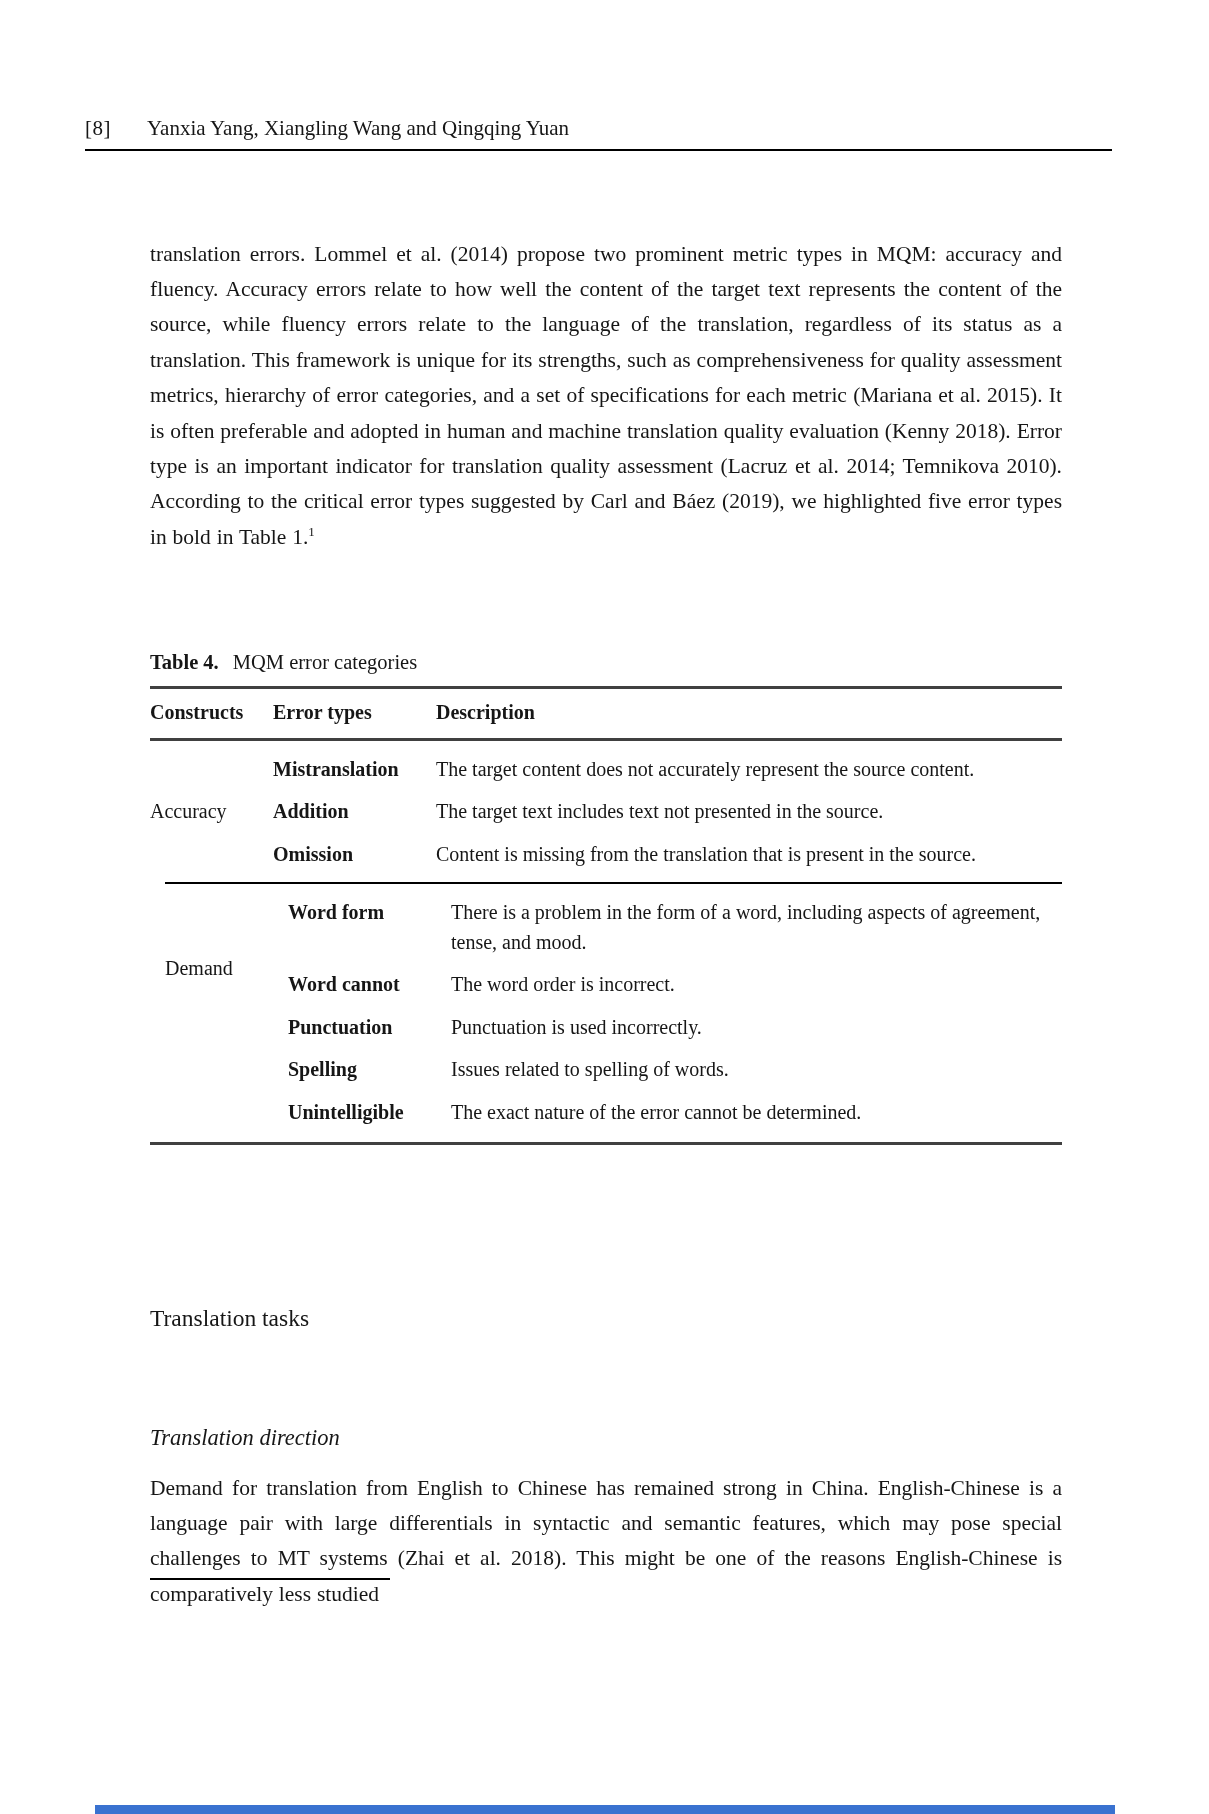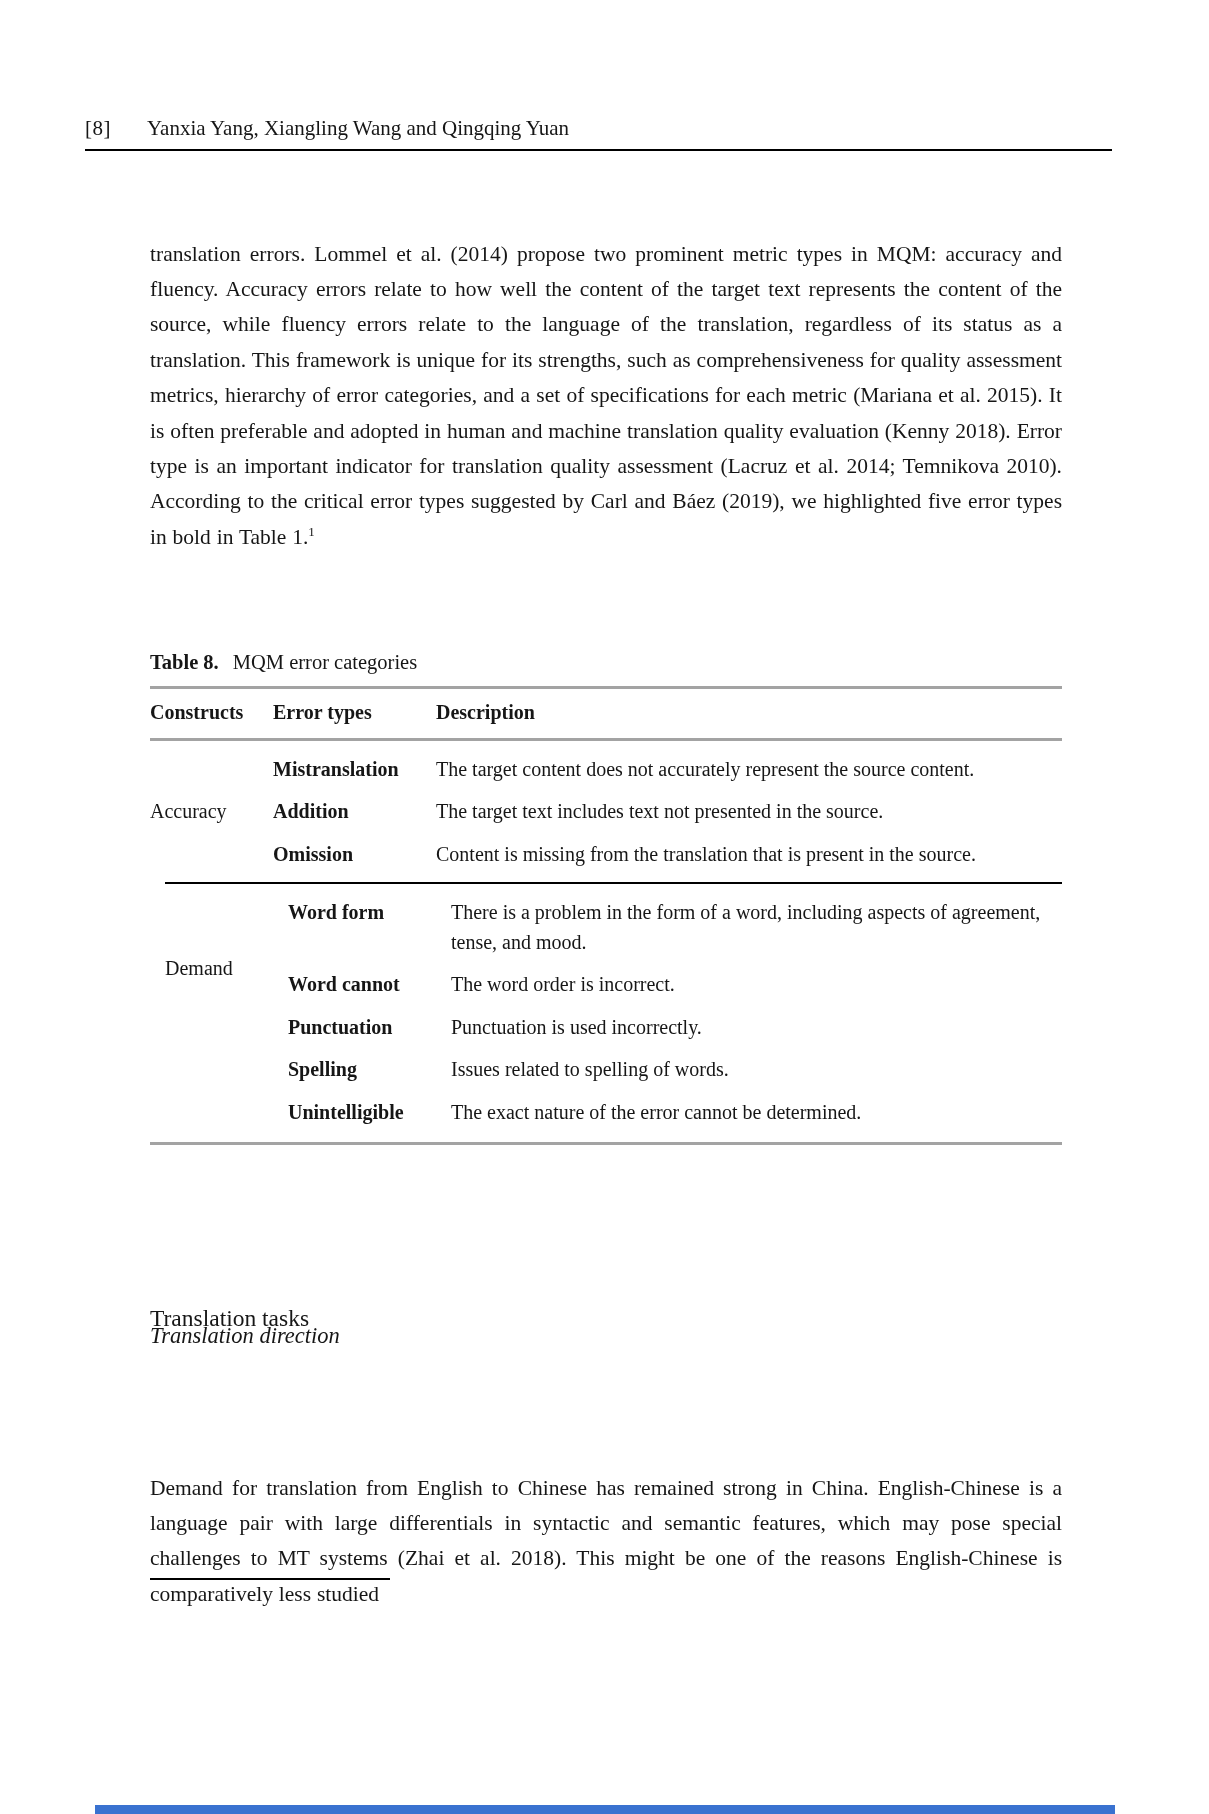--- a/index.html
+++ b/index.html
@@ -35,42 +35,42 @@
   }
   .para sup { font-size: 13px; line-height: 0; }
 
   #para1 { top: 215px; }
 
   
   #table-caption { top: 648px; font-size: 20.5px; line-height: 28px; }
   #table-caption .cap-label { font-weight: bold; margin-right: 14px; }
 
   #mqm-table { top: 686px; }
-  .tbl-rule-heavy { border-top: 3px solid #a3a3a3; font-family: Liberation Serif, serif; }
+  .tbl-rule-heavy { border-top: 3px solid #404040; font-family: Liberation Serif, serif; }
   .tbl-rule-mid   { border-top: 2.5px solid #000; }
   .tbl-grid-row {
     display: grid;
     grid-template-columns: 123px 163px 1fr;
     column-gap: 0;
     font-size: 20px;
     line-height: 29.5px;
   }
   .tbl-header-row { padding: 9px 0 10px 0; font-weight: bold; }
   .tbl-row { padding: 7px 0 6px 0; }
   .cell-type { font-weight: bold; padding-right: 10px; }
   .cell-desc { max-width: 610px; }
   .cell-construct { }
   .construct-fluency { position: relative; top: -16px; }
   .tbl-section-rule { margin-top: 7px; padding-top: 0; margin-left: 15px; }
   .tbl-bottom { margin-top: 9px; }
   .tbl-body-top-pad { padding-top: 7px; }
 
   
   #section-heading { top: 1303px; font-size: 23.5px; line-height: 30px; }
-  #subsection-heading { top: 1321px; font-size: 22.5px; font-style: italic; line-height: 29px; }
+  #subsection-heading { top: 1423px; font-size: 22.5px; font-style: italic; line-height: 29px; }
   #para2 { top: 1449px; }
 
   
   #footnote-rule {
     position: absolute; top: 1578px; left: 150px;
     width: 240px; border-top: 2px solid #000;
   }
   #footnote { top: 1602px; font-size: 19.5px; line-height: 31px; text-align: justify; }
   #footnote .fn-marker { font-weight: bold; margin-right: 12px; }
 
@@ -87,21 +87,21 @@
 <div class="page">
 
   <div class="running-head">
     <span class="page-number">[8]</span>
     <span class="authors">Yanxia Yang, Xiangling Wang and Qingqing Yuan</span>
   </div>
 
   <p class="body-col para" id="para1" style="position: absolute;"><span>translation errors. Lommel et al. (2014) propose two prominent metric types in MQM: accuracy and fluency. Accuracy errors relate to how well the content of the target text represents the content of the source, while fluency errors relate to the language of the translation, regardless of its status as a translation. This framework is unique for its strengths, such as comprehensiveness for quality assessment metrics, hierarchy of error categories, and a set of specifications for each metric (Mariana et al. 2015). It is often preferable and adopted in human and machine translation quality evaluation (Kenny 2018). Error type is an important indicator for translation quality assessment (Lacruz et al. 2014; Temnikova 2010). According to the critical error types suggested by Carl and Báez (2019), we highlighted five error types in bold in Table 1.</span><sup>1</sup></p>
 
   <div class="body-col" id="table-caption" style="position: absolute;">
-    <span class="cap-label">Table 8.</span><span>MQM error categories</span>
+    <span class="cap-label">Table 4.</span><span>MQM error categories</span>
   </div>
 
   <div class="body-col" id="mqm-table" style="position: absolute;">
 
     <div class="tbl-rule-heavy tbl-grid-row tbl-header-row">
       <span>Constructs</span>
       <span>Error types</span>
       <span>Description</span>
     </div>
 

